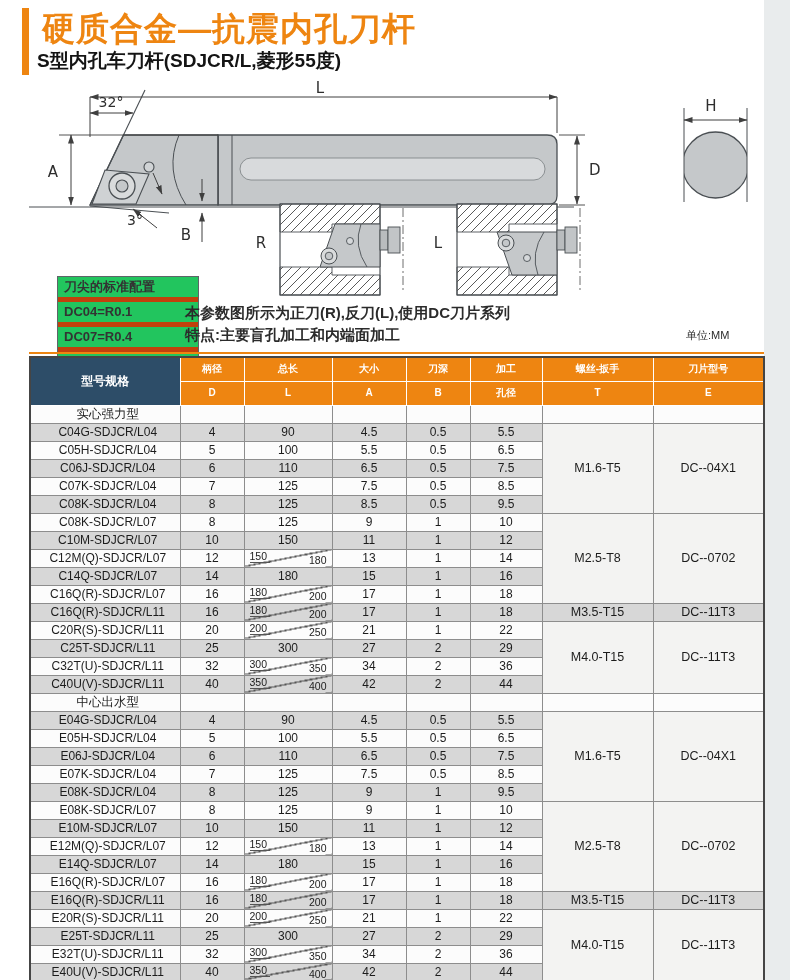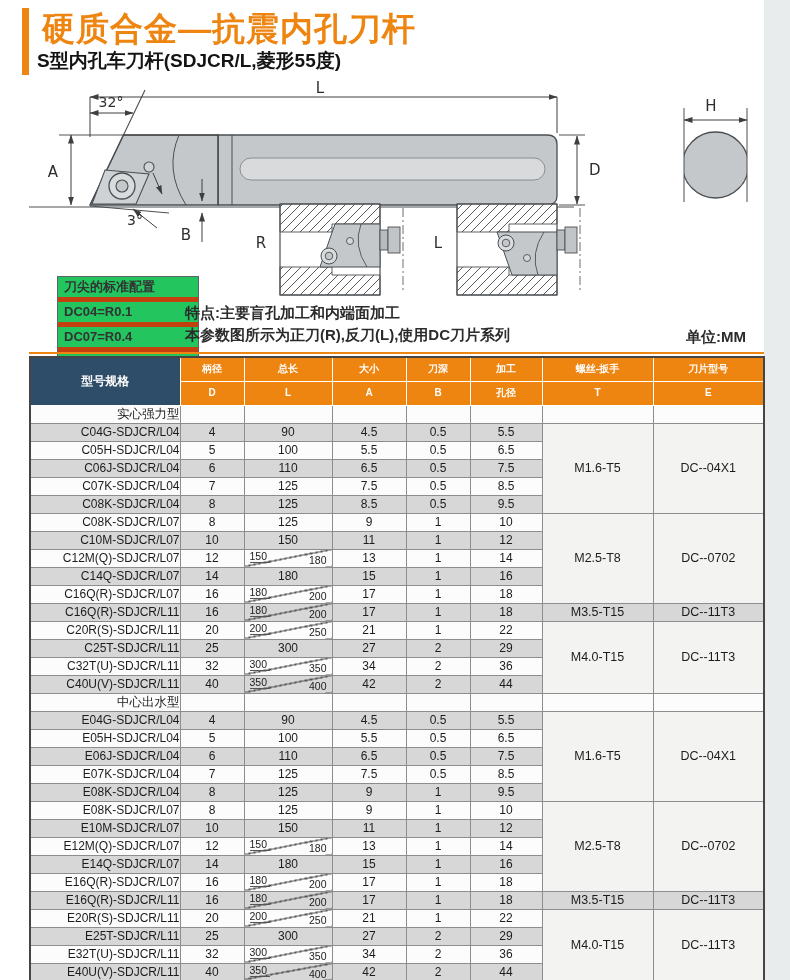--- a/index.html
+++ b/index.html
@@ -18,33 +18,33 @@
             color:#141414;white-space:nowrap;}
   svg.diagram{position:absolute;left:29px;top:80px;}
   svg text{font-family:"DejaVu Sans","Liberation Sans",sans-serif;font-size:15px;fill:#2e2e2e;}
   svg text.small{font-size:14px;}
   .note-box{position:absolute;left:33px;top:276px;width:140px;border:1px solid #5f6468;background:#22c55e;margin-left:24px;}
   .nb-row{height:20px;line-height:20px;padding-left:6px;font-size:13px;font-weight:bold;color:#333;
           border-top:5px solid #c2410c;white-space:nowrap;}
   .nb-row:first-child{border-top:none;}
   .features{position:absolute;left:185px;top:302px;font-size:15px;font-weight:bold;color:#2b2b2b;
             line-height:22px;white-space:nowrap;}
-  .unit{position:absolute;left:686px;top:328px;font-size:15px;font-weight:bold;color:#2b2b2b;}
+  .unit{position:absolute;left:686px;top:328px;font-size:11px;font-weight:normal;color:#2b2b2b;}
   .orange-rule{position:absolute;left:29px;top:352px;width:735px;height:2px;background:var(--orange);}
   .table-wrap{position:absolute;left:29px;top:356px;width:734px;}
   table{border-collapse:collapse;table-layout:fixed;width:734px;border:2px solid #454545;}
   thead tr{height:24px;}
   thead th{background:var(--orange);color:#fff;font-size:10px;font-weight:bold;
            border:1px solid #fff;padding:0;line-height:1;}
   thead th.model-h{background:var(--navy);font-size:12px;}
   tbody tr{height:18px;}
   tbody td{border:1px solid #8d8d8d;font-size:12px;color:#1c1c1c;text-align:center;
            padding:0;line-height:1;background-color:var(--rowwhite);overflow:hidden;white-space:nowrap;}
   tbody tr.shade td{background-color:var(--rowgray);}
-  tbody td.model,tbody td.section-label{text-align:right;padding-left:5px;font-size:12px;}
+  tbody td.model,tbody td.section-label{text-align:center;padding-left:5px;font-size:12px;}
   tbody td.section-label{font-size:12.5px;}
   tbody td.spec{font-size:12.5px;}
   tbody td.merged{background-color:var(--mergebg) !important;margin-top:42px;}
   tbody td.split{position:relative;background-image:linear-gradient(to bottom right,
       transparent calc(50% - 0.7px),#555 calc(50% - 0.7px),#555 calc(50% + 0.7px),transparent calc(50% + 0.7px));}
   td.split .tl{position:absolute;top:1px;left:5px;font-size:10.5px;line-height:1;
       border-bottom:1px solid #555;padding:0 3px 1px 0;}
   td.split .br{position:absolute;bottom:1px;right:5px;font-size:10.5px;line-height:1;}
 </style>
 </head>
@@ -145,22 +145,22 @@
   </svg>
 
   <div class="note-box">
     <div class="nb-row">刀尖的标准配置</div>
     <div class="nb-row">DC04=R0.1</div>
     <div class="nb-row">DC07=R0.4</div>
     <div class="nb-row">DC11=R0.4</div>
   </div>
 
   <div class="features">
+    <div>本参数图所示为正刀(R),反刀(L),使用DC刀片系列</div>
     <div>特点:主要盲孔加工和内端面加工</div>
-    <div>本参数图所示为正刀(R),反刀(L),使用DC刀片系列</div>
   </div>
   <div class="unit">单位:MM</div>
 
   <div class="orange-rule"></div>
 
   <div class="table-wrap">
     <table>
       <colgroup>
         <col style="width:150px">
           <col style="width:64px">

